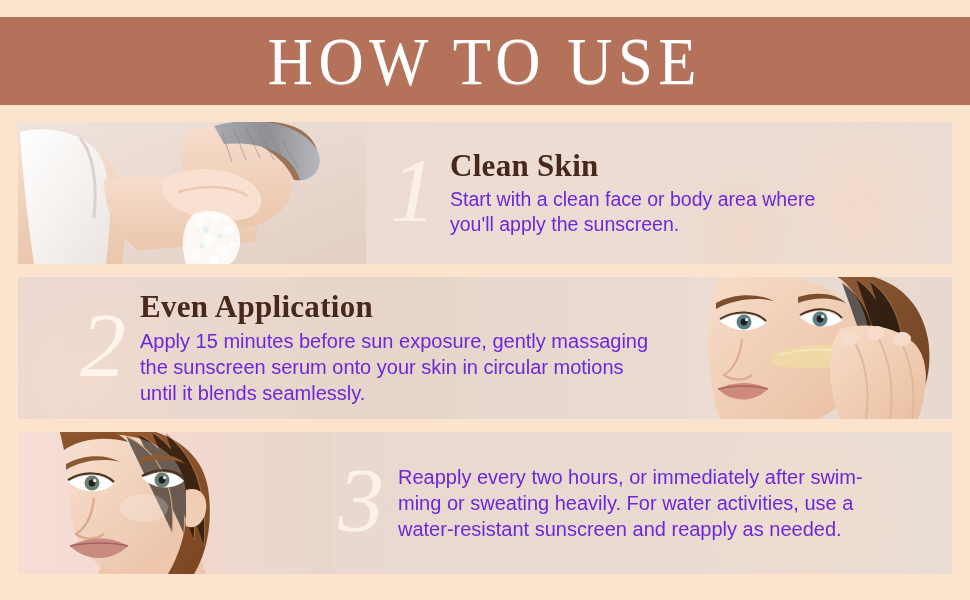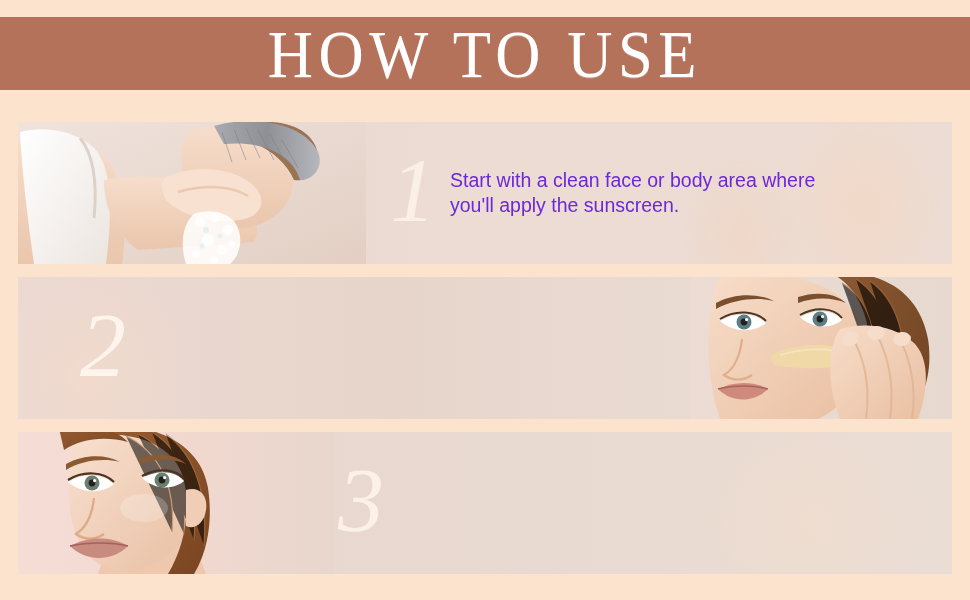--- a/index.html
+++ b/index.html
@@ -5,21 +5,21 @@
   html,body{margin:0;padding:0;}
   body{
     width:970px;height:600px;overflow:hidden;
     background:#fbe3cd;
     font-family:"Liberation Sans", sans-serif;
   }
   .page{position:relative;width:970px;height:600px;background:#fbe3cd;}
 
   
   .banner{
-    position:absolute;left:0;top:17px;width:970px;height:73px;
+    position:absolute;left:0;top:17px;width:970px;height:88px;
     background:#b4725a;
     display:flex;align-items:center;justify-content:center;
   }
   .banner-title{
     font-family:"Liberation Serif", serif;
     color:#ffffff;
     font-size:68px;
     line-height:68px;
     letter-spacing:6px;
     transform:scaleX(0.92);
@@ -177,20 +177,21 @@
           <circle cx="188" cy="108" r="3"></circle>
             <circle cx="202" cy="114" r="2.5"></circle>
             <circle cx="184" cy="124" r="2.5"></circle>
         </g>
       </svg>
     </div>
 
     <div class="content" id="content1">
       <div class="numeral">1</div>
       <div class="texts">
+        <h2 class="step-title">Clean Skin</h2>
         <p class="step-desc">Start with a clean face or body area where
 you'll apply the sunscreen.</p>
       </div>
     </div>
   </div>
 
   <div class="step" id="step2">
     <div class="step-bg"></div>
     <div class="step-wash"></div>
 
@@ -250,20 +251,26 @@
           <path d="M210 62 C222 86 226 114 222 142"></path>
         </g>
         <ellipse cx="160" cy="62" rx="9" ry="7" fill="#f6dccb" transform="rotate(-18 160 62)"></ellipse>
         <ellipse cx="186" cy="56" rx="9" ry="7" fill="#f6dccb" transform="rotate(-12 186 56)"></ellipse>
         <ellipse cx="212" cy="62" rx="9" ry="7" fill="#f6dccb" transform="rotate(-6 212 62)"></ellipse>
       </svg>
     </div>
 
     <div class="content" id="content2">
       <div class="numeral">2</div>
+      <div class="texts">
+        <h2 class="step-title">Even Application</h2>
+        <p class="step-desc">Apply 15 minutes before sun exposure, gently massaging
+the sunscreen serum onto your skin in circular motions
+until it blends seamlessly.</p>
+      </div>
     </div>
   </div>
 
   <div class="step" id="step3">
     <div class="step-bg"></div>
     <div class="step-wash"></div>
 
     <div class="photo" id="photo3">
       <svg viewBox="0 0 315 142" preserveAspectRatio="xMidYMid slice">
         <defs>
@@ -317,17 +324,20 @@
 
         <path d="M168 58 C182 54 190 64 188 78 C186 92 176 98 168 94 Z" fill="#f0cdb4"></path>
 
         <ellipse cx="126" cy="76" rx="24" ry="14" fill="#ffffff" opacity=".22"></ellipse>
       </svg>
     </div>
 
     <div class="content" id="content3">
       <div class="numeral">3</div>
       <div class="texts">
+        <p class="step-desc">Reapply every two hours, or immediately after swim-
+ming or sweating heavily. For water activities, use a
+water-resistant sunscreen and reapply as needed.</p>
       </div>
     </div>
   </div>
 
 </div>
 
 </body></html>

